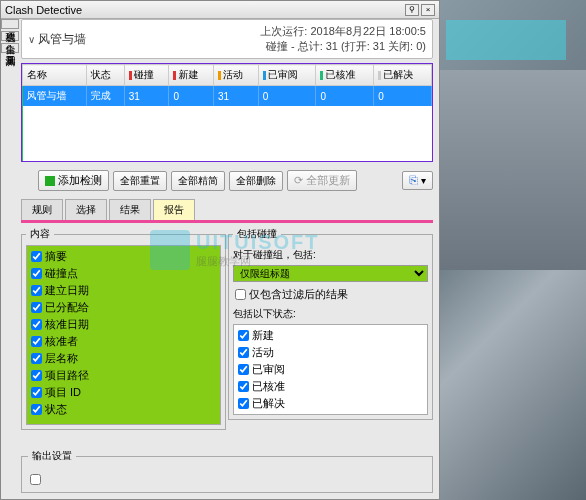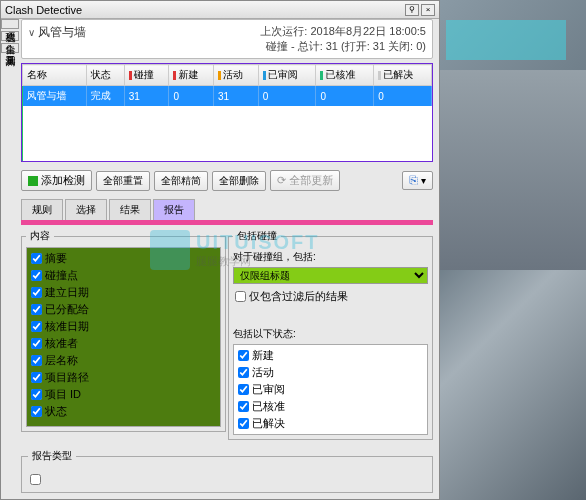--- a/index.html
+++ b/index.html
@@ -8,42 +8,42 @@
 .viewport::before { content: ""; position: absolute; top: 20px; left: 10px; width: 120px; height: 40px; background: #3dd9e8; opacity: 0.5; }
 .viewport::after { content: ""; position: absolute; top: 70px; left: 0; width: 150px; height: 200px; background: linear-gradient(180deg, #95a0a8, #6b7580); }
 .panel { position: absolute; left: 0; top: 0; width: 440px; height: 500px; background: #e8e8e8; border: 1px solid #888; display: flex; flex-direction: column; }
 .sidebar-tabs { position: absolute; left: 0; top: 18px; width: 16px; height: 160px; }
 .side-tab { writing-mode: vertical-rl; background: #e8e8e8; border: 1px solid #999; padding: 4px 1px; font-size: 10px; margin-bottom: 2px; }
 .titlebar { height: 18px; background: linear-gradient(#f5f5f5, #dedede); border-bottom: 1px solid #aaa; display: flex; align-items: center; padding: 0 4px; justify-content: space-between; }
 .titlebar-ctrl { display: flex; gap: 2px; }
 .tb-btn { width: 14px; height: 12px; border: 1px solid #888; background: #eee; font-size: 8px; text-align: center; line-height: 10px; }
 .content { flex: 1; padding: 0 6px 6px 20px; display: flex; flex-direction: column; gap: 4px; overflow: hidden; }
 .header-row { border: 1px solid #bbb; background: #fff; padding: 4px 6px; border-radius: 2px; }
-.header-top { display: flex; justify-content: space-between; align-items: flex-start; }
+.header-top { display: flex; justify-content: space-between; align-items: center; }
 .header-title { color: #333; font-size: 12px; }
 .header-meta { text-align: right; font-size: 10px; color: #444; }
 .expand { font-size: 10px; color: #555; }
 .table-wrap { border: 1px solid #6d28d9; background: #22c55e; }
 table { width: 100%; border-collapse: collapse; }
 th { background: linear-gradient(#fafafa, #e5e5e5); border: 1px solid #ccc; padding: 3px 4px; font-weight: normal; font-size: 10px; text-align: left; }
 .th-bar { display: inline-block; width: 3px; height: 9px; margin-right: 2px; vertical-align: middle; }
 td { background: #1e90ff; color: #fff; padding: 3px 4px; font-size: 10px; border-right: 1px solid #5aa8f5; }
 .table-empty { height: 55px; background: #fff; }
-.toolbar { display: flex; gap: 4px; padding: 4px 0; align-items: center; }
+.toolbar { display: flex; gap: 4px; padding: 4px 0; align-items: center; margin-left: 17px; }
 .btn { background: linear-gradient(#fdfdfd, #e8e8e8); border: 1px solid #999; padding: 2px 6px; border-radius: 2px; cursor: pointer; font-size: 10px; display: inline-flex; align-items: center; gap: 3px; }
 .btn.disabled { color: #999; }
 .icon-sq { width: 10px; height: 10px; display: inline-block; }
-.tabs { display: flex; border-bottom: 5px solid #ec4899; }
+.tabs { display: flex; border-bottom: 3px solid #ec4899; }
 .tab { padding: 3px 10px; border: 1px solid #aaa; border-bottom: none; background: #e0e0e0; margin-right: 2px; font-size: 10px; cursor: pointer; }
-.tab.active { background: #c4b5fd; }
+.tab.active { background: #fef9c3; }
 .cols { display: flex; gap: 2px; flex: 1; overflow: hidden; }
 .col { flex: 1; display: flex; flex-direction: column; }
 fieldset { border: 1px solid #aaa; padding: 4px; font-size: 10px; }
 legend { padding: 0 4px; font-size: 10px; }
-.checklist { background: #4d7c0f; border: 1px solid #aaa; height: 180px; overflow-y: auto; padding: 2px; }
+.checklist { background: #84cc16; border: 1px solid #aaa; height: 180px; overflow-y: auto; padding: 2px; }
 .chk-row { display: flex; align-items: center; gap: 3px; padding: 1px 2px; font-size: 10px; }
 .chk-row input { width: 11px; height: 11px; }
 .sub-label { font-size: 10px; margin: 3px 0; }
 select { width: 100%; border: 1px solid #999; background: #84cc16; padding: 1px 2px; font-size: 10px; }
 .small-list { background: #fff; border: 1px solid #aaa; padding: 2px; }
 .output { border: 1px solid #aaa; padding: 6px; }
 .out-row { display: flex; gap: 10px; align-items: flex-end; }
 .out-col { flex: 1; }
 .out-col label { font-size: 10px; display: block; margin-bottom: 2px; }
 .big-btn { background: linear-gradient(#fdfdfd, #e0e0e0); border: 1px solid #888; padding: 6px 24px; font-size: 11px; cursor: pointer; }
@@ -189,21 +189,21 @@
       </div>
       <div class="col">
         <fieldset>
           <legend>包括碰撞</legend>
           <div class="sub-label">对于碰撞组，包括:</div>
           <select><option>仅限组标题</option></select>
           <div class="chk-row" style="margin-top:4px">
               <input type="checkbox" style="">
               <span>仅包含过滤后的结果</span>
             </div>
-          <div class="sub-label" style="margin-top:22px">包括以下状态:</div>
+          <div class="sub-label" style="margin-top:4px">包括以下状态:</div>
           <div class="small-list" id="state-list">
               <div class="chk-row">
                 <input type="checkbox" checked="" style="">
                 <span>新建</span>
               </div>
               <div class="chk-row">
                 <input type="checkbox" checked="" style="">
                 <span>活动</span>
               </div>
               <div class="chk-row">
@@ -217,21 +217,21 @@
               <div class="chk-row">
                 <input type="checkbox" checked="" style="">
                 <span>已解决</span>
               </div>
             </div>
         </fieldset>
       </div>
     </div>
 
     <fieldset class="output">
-      <legend>报告类型</legend>
+      <legend>输出设置</legend>
       <div class="chk-row" style="margin-top:4px">
           <input type="checkbox" style="">
         </div>
     </fieldset>
   </div>
 </div>
 
 <div class="watermark">
   <div class="wm-logo"></div>
   <div>

